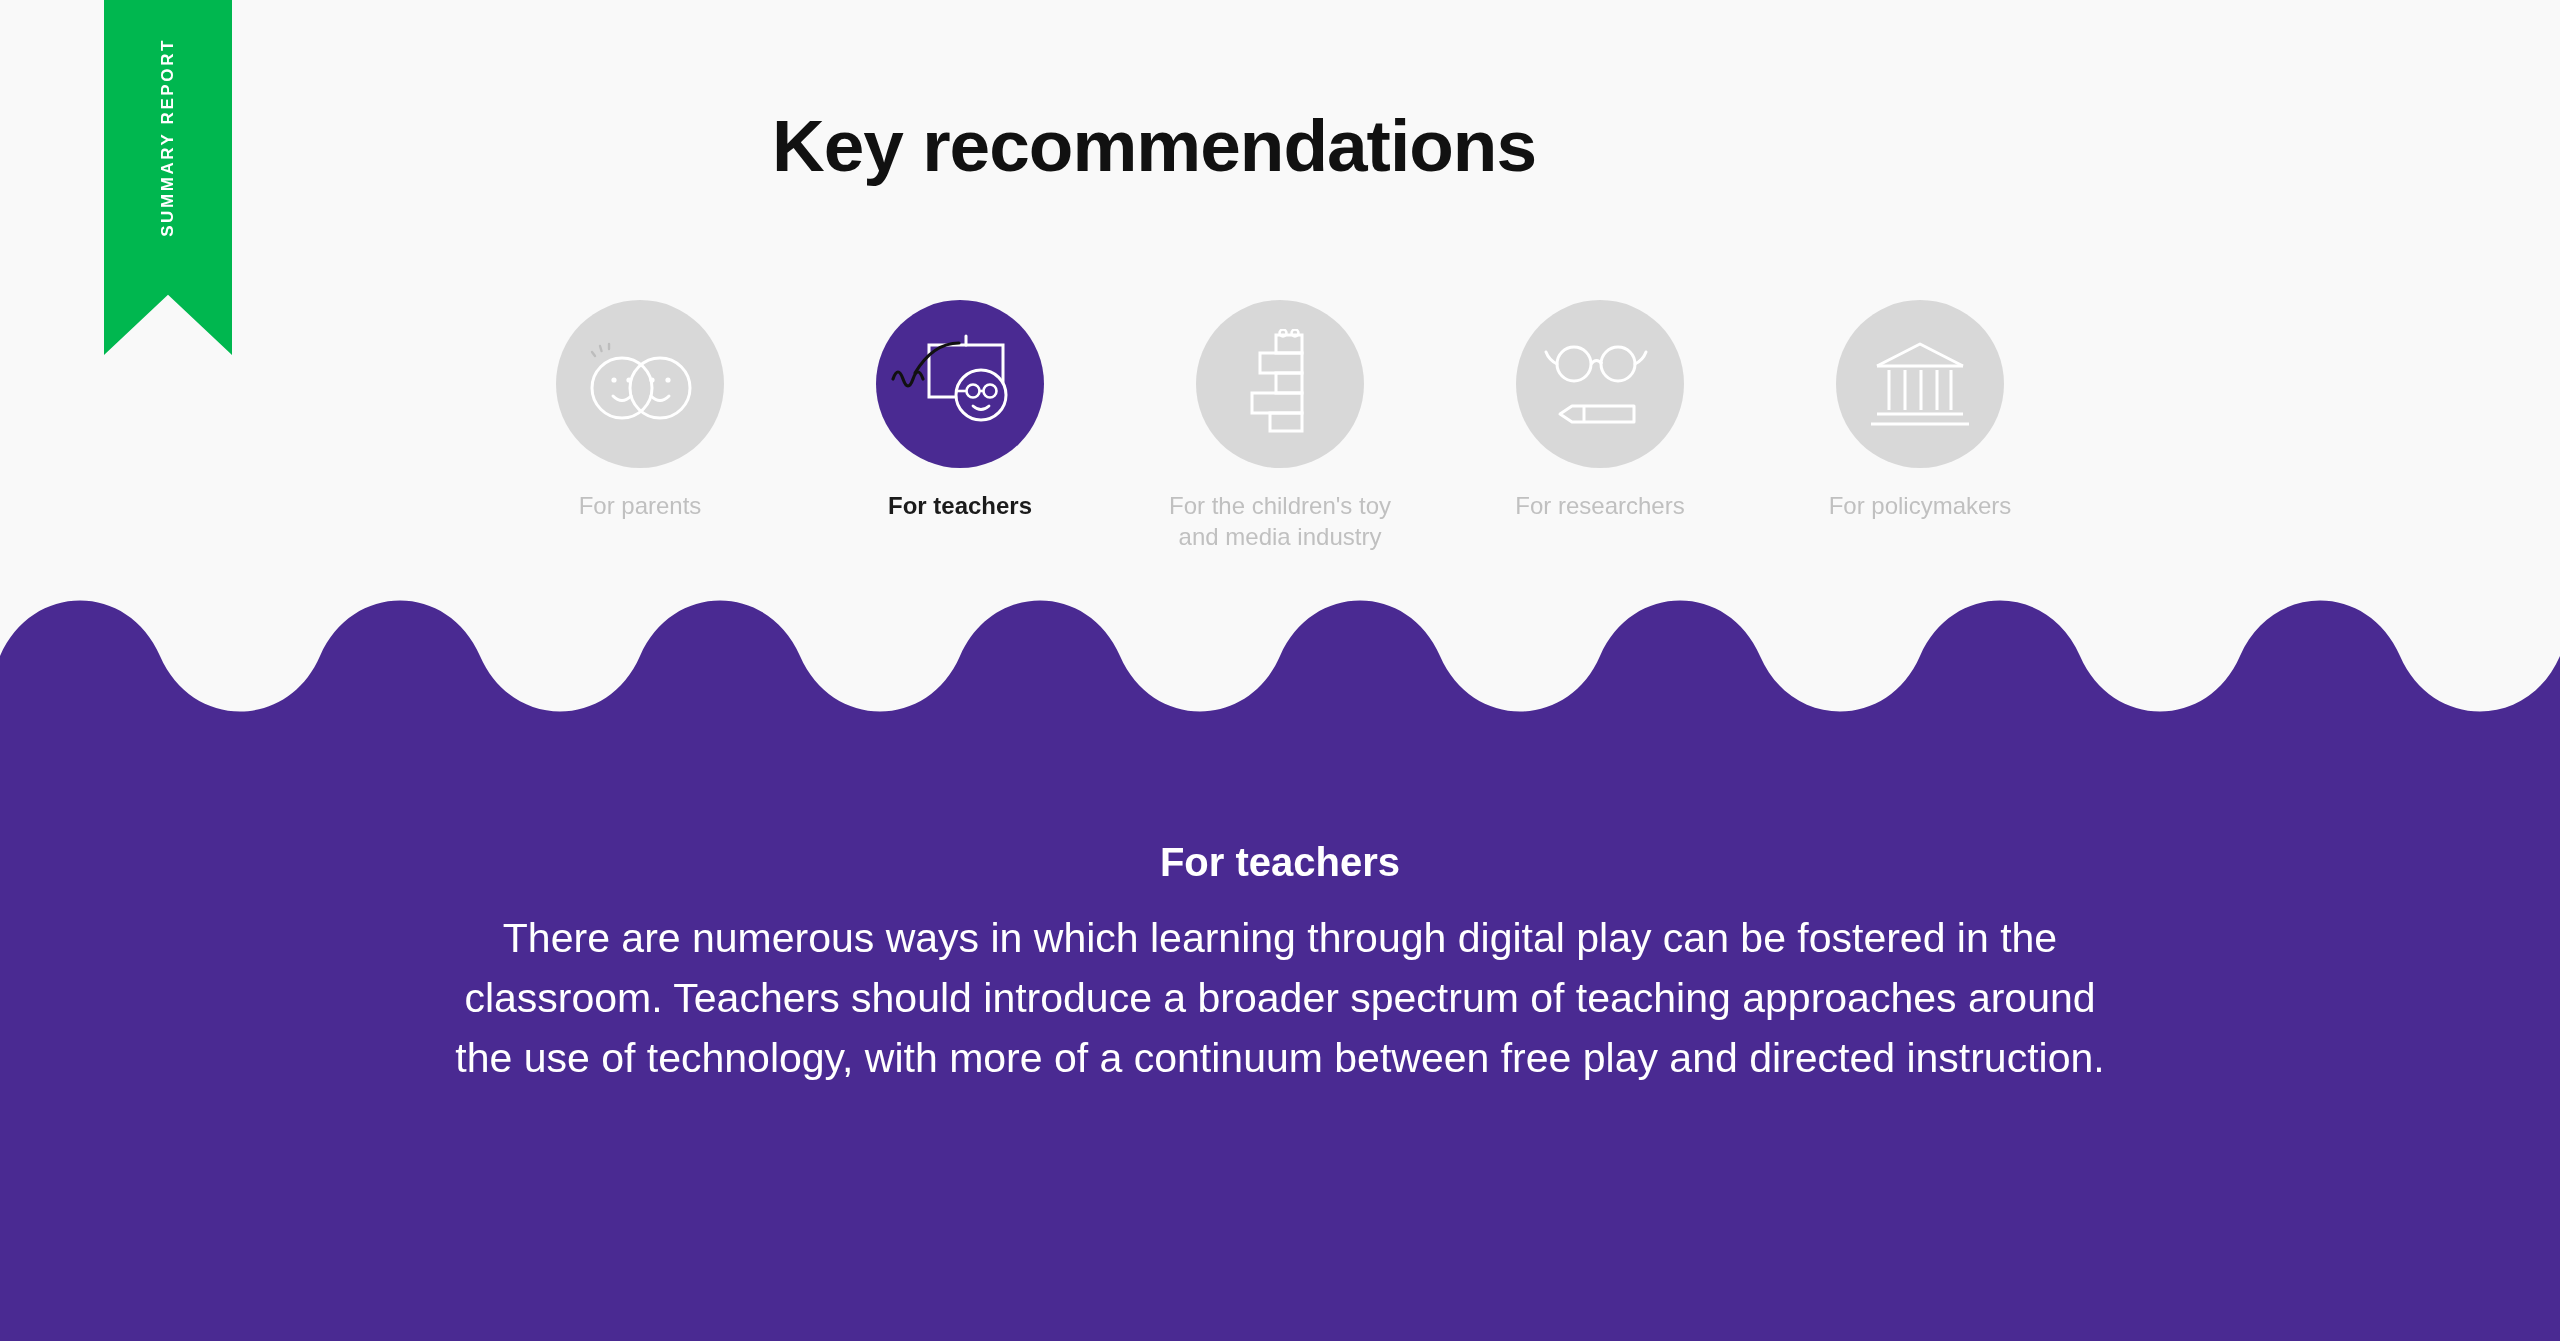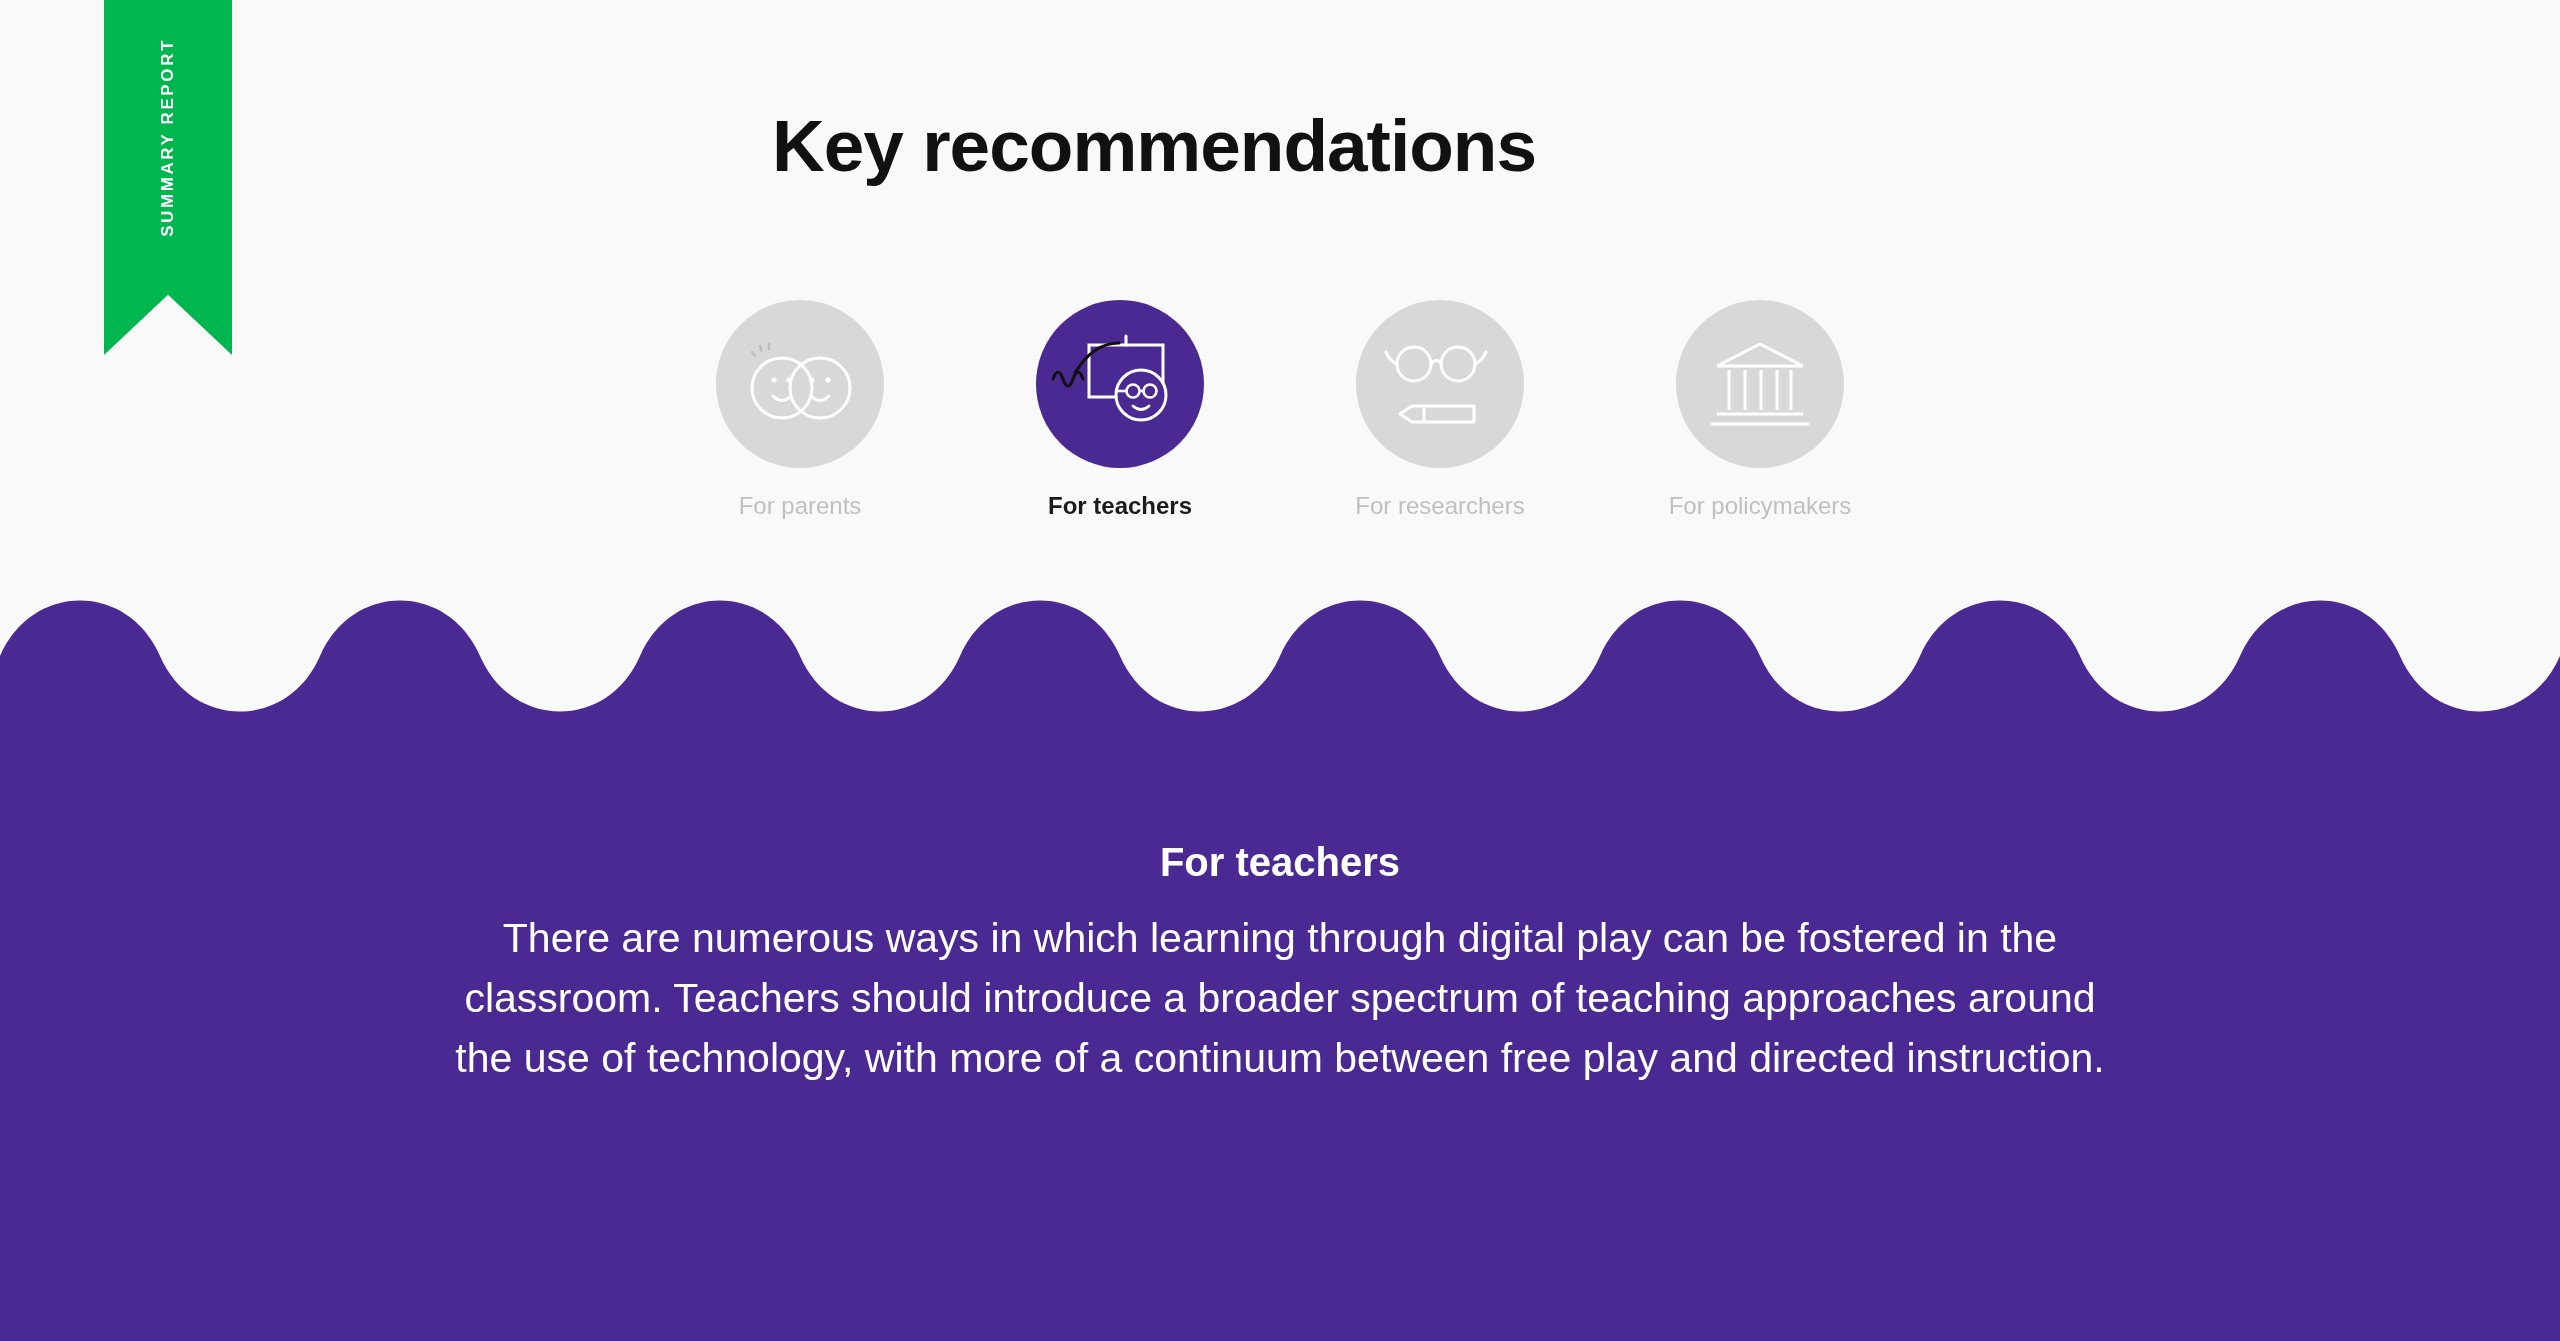--- a/index.html
+++ b/index.html
@@ -188,20 +188,34 @@
           <circle cx="88" cy="62" r="6.5" stroke="#ffffff" stroke-width="2.6" fill="none"></circle>
           <circle cx="105" cy="62" r="6.5" stroke="#ffffff" stroke-width="2.6" fill="none"></circle>
           <path d="M94.5 62 h4" stroke="#ffffff" stroke-width="2.6"></path>
           <path d="M71 62 h10" stroke="#ffffff" stroke-width="2.6"></path>
           <path d="M88 77 q8 7 16 0" stroke="#ffffff" stroke-width="2.8" fill="none" stroke-linecap="round"></path>
         </svg>
       </div>
       <div class="caption">For teachers</div>
     </div>
 
+    <div class="audience">
+      <div class="bubble">
+        <svg class="icon-svg" width="100" height="110" viewBox="0 0 100 110" fill="none">
+          <path d="M46 6 h26 v18 h-26 z" stroke="#ffffff" stroke-width="3" fill="none"></path>
+          <path d="M30 24 h42 v20 h-42 z" stroke="#ffffff" stroke-width="3" fill="none"></path>
+          <path d="M46 44 h26 v20 h-26 z" stroke="#ffffff" stroke-width="3" fill="none"></path>
+          <path d="M22 64 h50 v20 h-50 z" stroke="#ffffff" stroke-width="3" fill="none"></path>
+          <path d="M40 84 h32 v18 h-32 z" stroke="#ffffff" stroke-width="3" fill="none"></path>
+          <circle cx="53" cy="4" r="3.5" stroke="#ffffff" stroke-width="2.5" fill="none"></circle>
+          <circle cx="65" cy="4" r="3.5" stroke="#ffffff" stroke-width="2.5" fill="none"></circle>
+        </svg>
+      </div>
+      <div class="caption">For the children's toy and media industry</div>
+    </div>
 
     <div class="audience">
       <div class="bubble">
         <svg class="icon-svg" width="120" height="100" viewBox="0 0 120 100" fill="none">
           <circle cx="34" cy="30" r="17" stroke="#ffffff" stroke-width="3" fill="none"></circle>
           <circle cx="78" cy="30" r="17" stroke="#ffffff" stroke-width="3" fill="none"></circle>
           <path d="M51 30 q5.5 -7 11 0" stroke="#ffffff" stroke-width="3" fill="none"></path>
           <path d="M17 30 q-8 -4 -11 -12" stroke="#ffffff" stroke-width="3" fill="none" stroke-linecap="round"></path>
           <path d="M95 30 q8 -4 11 -12" stroke="#ffffff" stroke-width="3" fill="none" stroke-linecap="round"></path>
           <path d="M20 80 l12 -8 l62 0 l0 16 l-62 0 z" stroke="#ffffff" stroke-width="3" fill="none" stroke-linejoin="round"></path>

